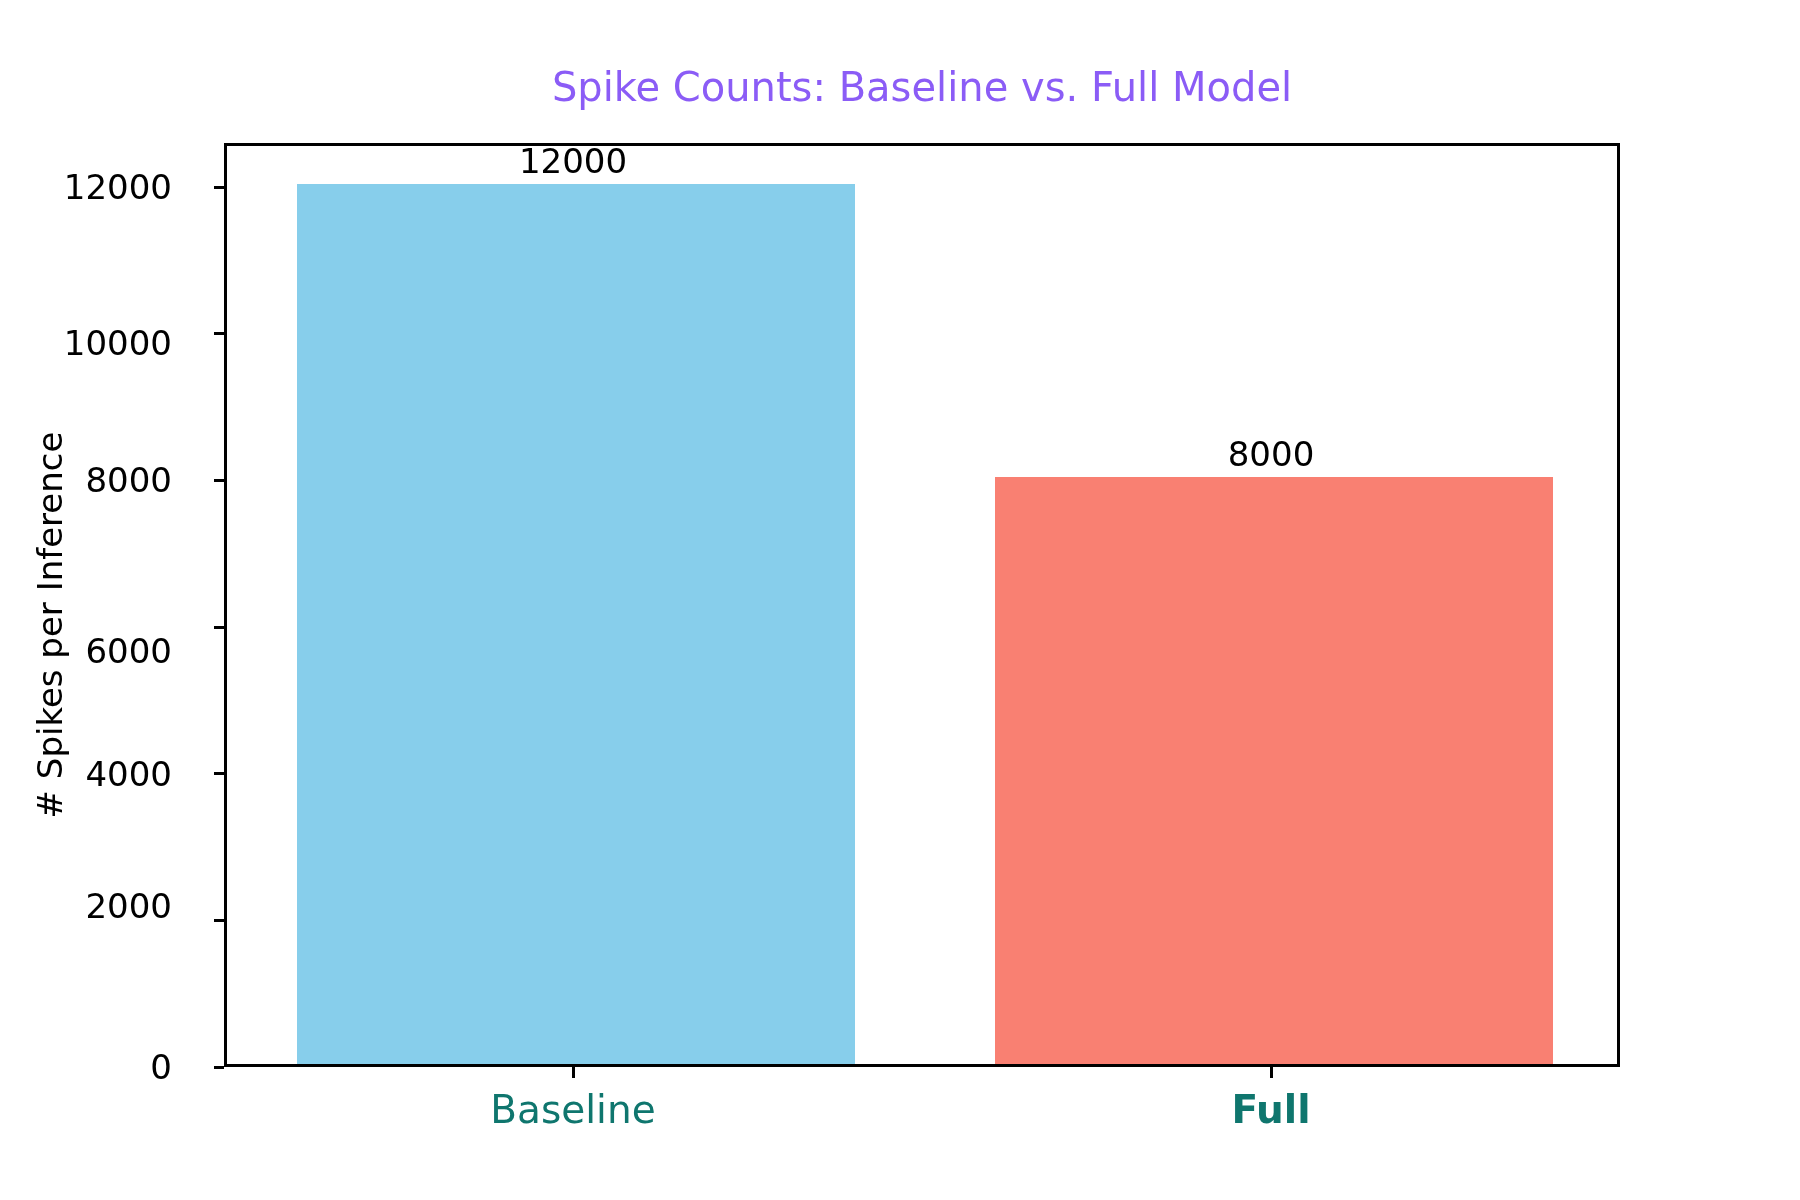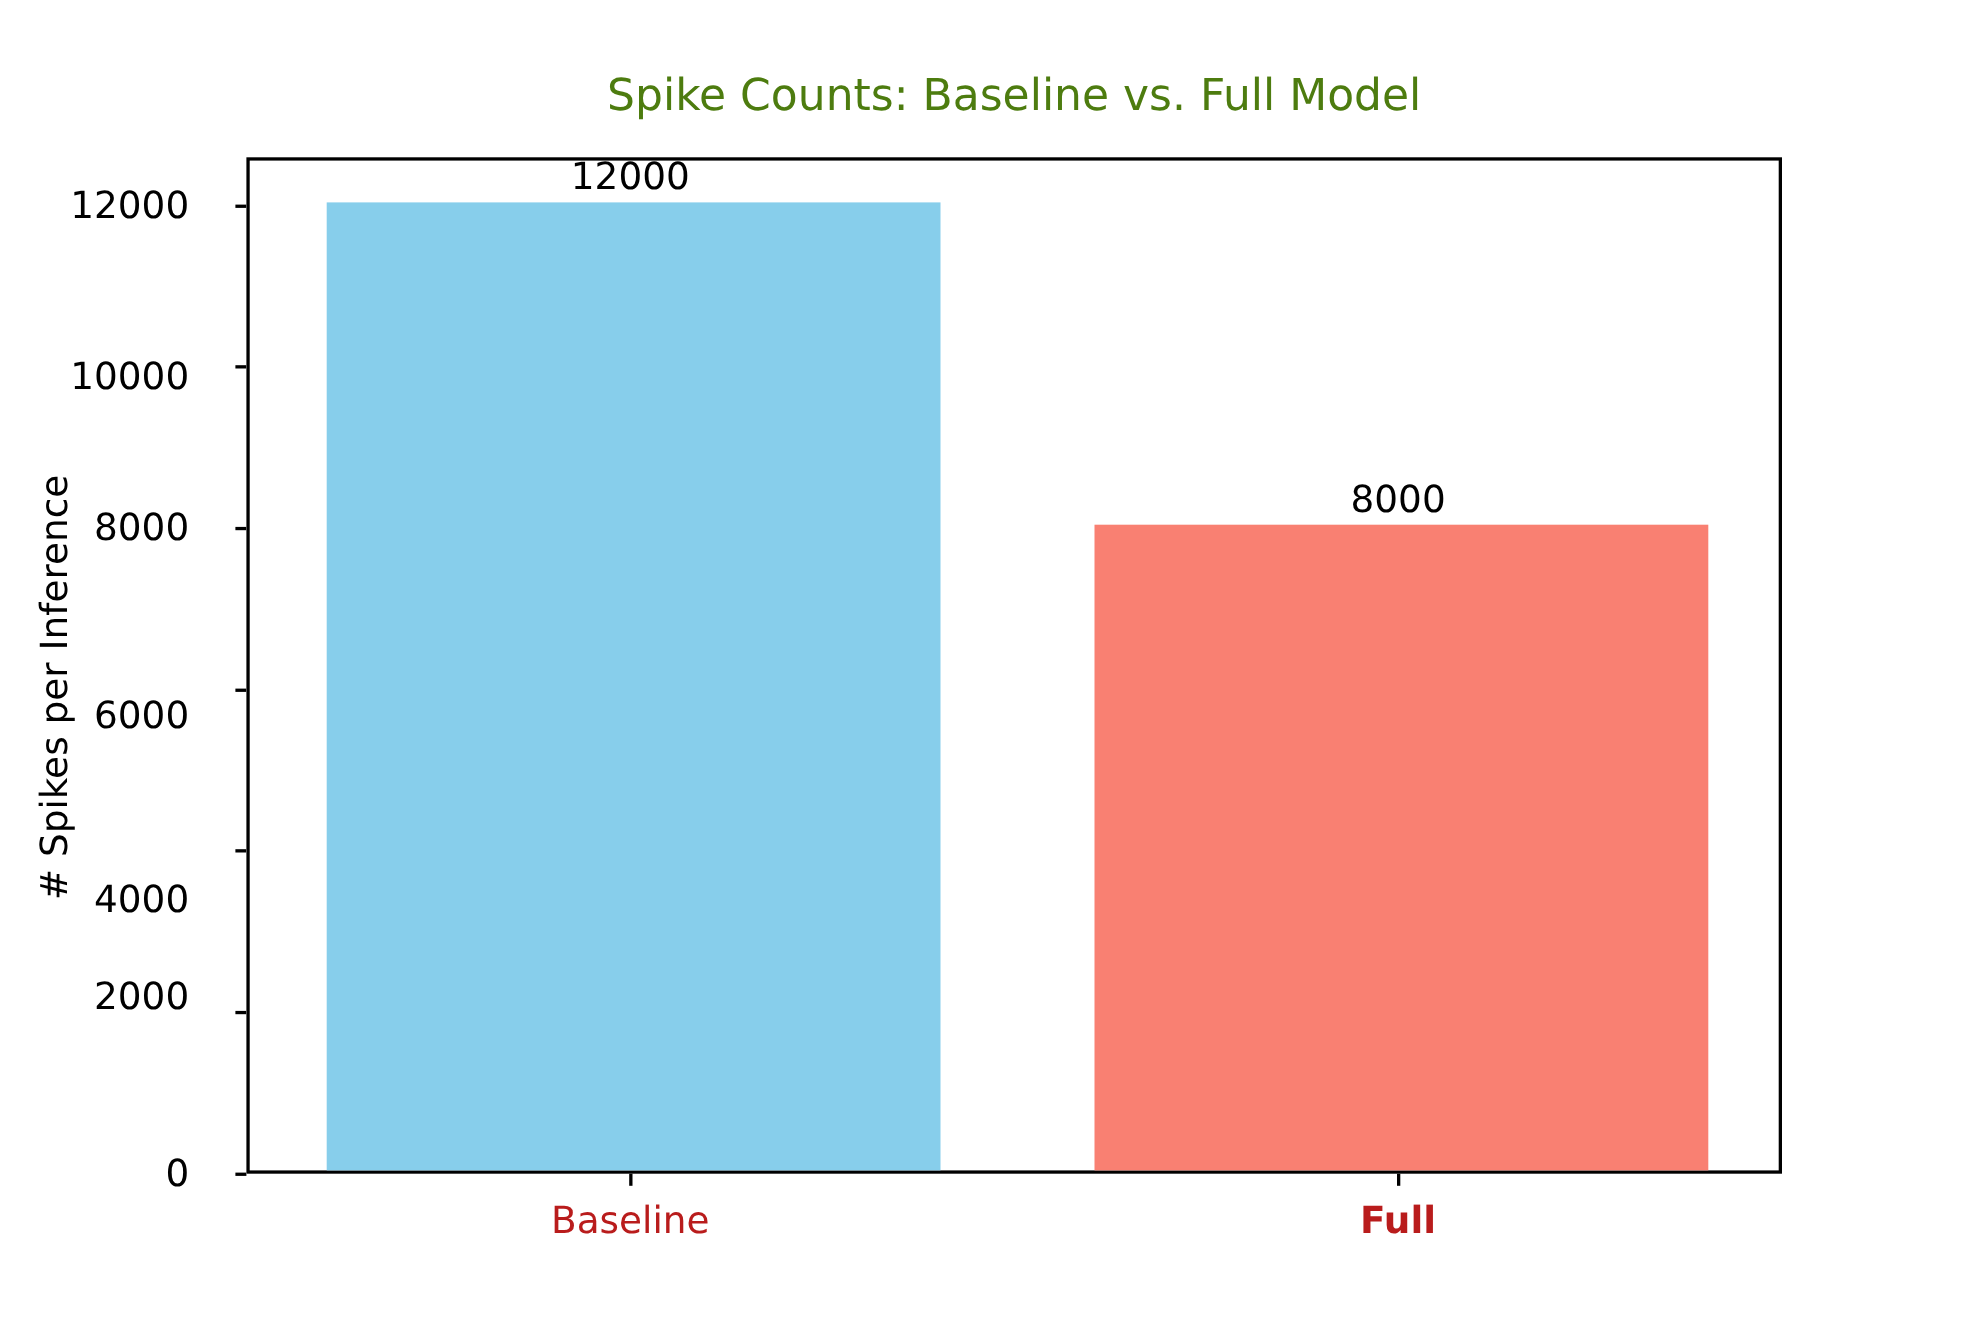--- a/index.html
+++ b/index.html
@@ -22,21 +22,21 @@
   }
 
   
   #chart-title {
     position: absolute;
     left: 224px;
     top: 62px;
     width: 1396px;
     text-align: center;
     font-size: 40px;
-    color: #4d7c0f;
+    color: #8b5cf6;
     line-height: 50px;
     white-space: nowrap;
   }
 
   
   #plot-area {
     position: absolute;
     left: 224px;
     top: 143px;
     width: 1396px;
@@ -104,22 +104,22 @@
   .x-tickmark {
     position: absolute;
     width: 3px;
     height: 11px;
     background: #000000;
     top: 1067px;
   }
   .x-ticklabel {
     position: absolute;
     top: 1090px;
-    font-size: 34px;
-    color: #b91c1c;
+    font-size: 39px;
+    color: #0f766e;
     line-height: 40px;
     text-align: left;
     white-space: nowrap;
     transform: translateX(-50%);
   }
 
   
   .bar-value-label {
     position: absolute;
     font-size: 34px;
@@ -137,21 +137,21 @@
 
   <div id="chart-title">Spike Counts: Baseline vs. Full Model</div>
 
   <div id="y-axis-label"># Spikes per Inference</div>
 
   <div id="y-ticklabels">
       <div class="y-ticklabel" style="top: 1067px;">0</div>
       <div class="y-tickmark" style="top: 1065.5px;"></div>
       <div class="y-ticklabel" style="top: 906px;">2000</div>
       <div class="y-tickmark" style="top: 918.833px;"></div>
-      <div class="y-ticklabel" style="top: 773.667px; margin-top: 44px;">4000</div>
+      <div class="y-ticklabel" style="top: 773.667px;">4000</div>
       <div class="y-tickmark" style="top: 772.167px;"></div>
       <div class="y-ticklabel" style="top: 627px; margin-top: 24px;">6000</div>
       <div class="y-tickmark" style="top: 625.5px;"></div>
       <div class="y-ticklabel" style="top: 480.333px;">8000</div>
       <div class="y-tickmark" style="top: 478.833px;"></div>
       <div class="y-ticklabel" style="top: 343px; margin-left: 32px;">10000</div>
       <div class="y-tickmark" style="top: 332.167px;"></div>
       <div class="y-ticklabel" style="top: 187px;">12000</div>
       <div class="y-tickmark" style="top: 185.5px;"></div>
     </div>

